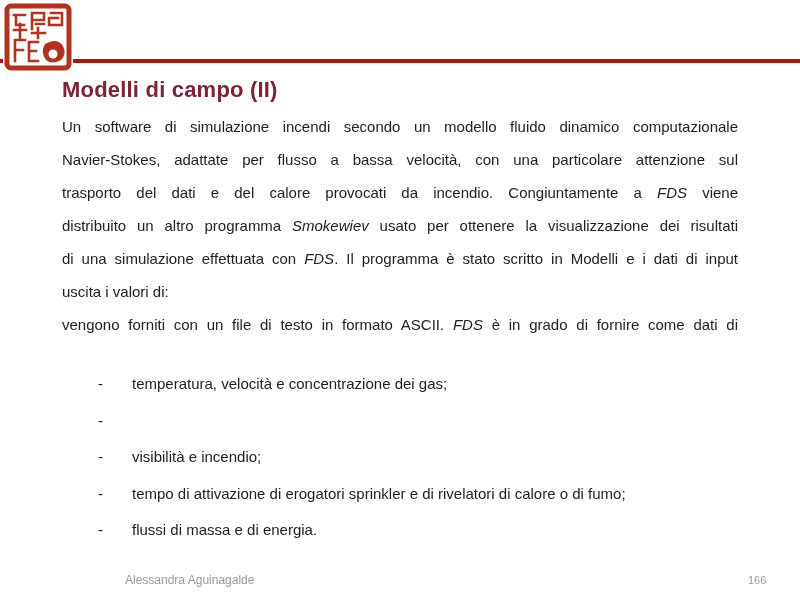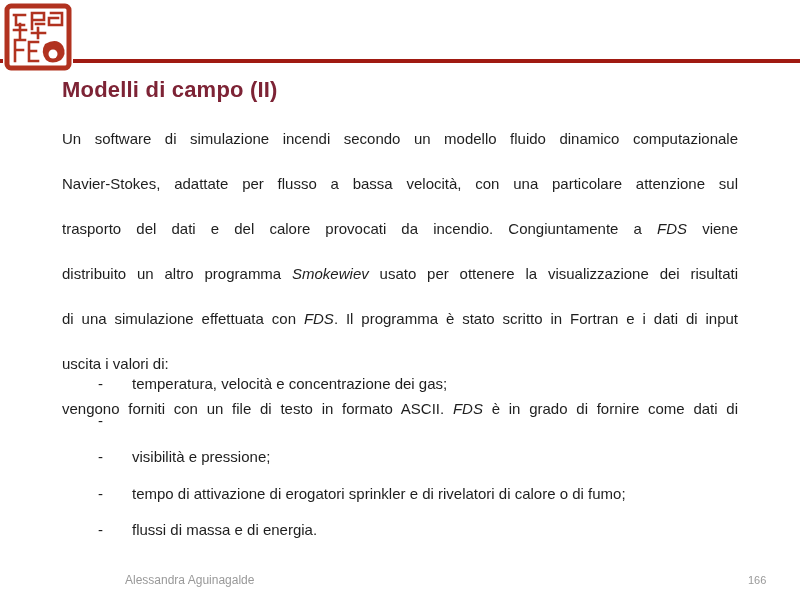--- a/index.html
+++ b/index.html
@@ -29,21 +29,20 @@
   }
   .body-text{
     position:absolute;left:62px;top:110px;width:676px;
     font-size:15px;color:var(--body-text,#1e1e1e);
   }
   .pline{
     height:33px;line-height:33px;
     text-align:justify;
     text-align-last:justify;
     white-space:nowrap;
-    margin-top:12px;
   }
   .pline.last{text-align-last:left;}
   .pline .n{font-style:normal;}
   .pline .i{font-style:italic;}
   .pline .bi{font-style:italic;font-weight:bold;}
   .bullets{
     position:absolute;left:98px;top:366px;width:640px;
     font-size:15px;color:var(--body-text,#1e1e1e);
     list-style:none;margin:0;padding:0;
   }
@@ -86,36 +85,36 @@
     </svg>
   </div>
 
   <div class="title">Modelli di campo (II)</div>
 
   <div class="body-text" id="paragraph">
       <div class="pline"><span class="n">Un software di simulazione incendi secondo un modello fluido dinamico computazionale</span></div>
       <div class="pline"><span class="n">Navier-Stokes, adattate per flusso a bassa velocità, con una particolare attenzione sul</span></div>
       <div class="pline"><span class="n">trasporto del dati e del calore provocati da incendio. Congiuntamente a </span><span class="i">FDS</span><span class="n"> viene</span></div>
       <div class="pline"><span class="n">distribuito un altro programma </span><span class="i">Smokewiev</span><span class="n"> usato per ottenere la visualizzazione dei risultati</span></div>
-      <div class="pline"><span class="n">di una simulazione effettuata con </span><span class="i">FDS</span><span class="n">. Il programma è stato scritto in Fortran e i dati di input</span></div>
+      <div class="pline"><span class="n">di una simulazione effettuata con </span><span class="i">FDS</span><span class="n">. Il programma è stato scritto in Modelli e i dati di input</span></div>
       <div class="pline last"><span class="n">uscita i valori di:</span></div>
       <div class="pline"><span class="n">vengono forniti con un file di testo in formato ASCII. </span><span class="i">FDS</span><span class="n"> è in grado di fornire come dati di</span></div>
     </div>
 
   <ul class="bullets">
     <li>
       <span class="dash">-</span>
       <span>temperatura, velocità e concentrazione dei gas;</span>
     </li>
     <li>
       <span class="dash">-</span>
     </li>
     <li>
       <span class="dash">-</span>
-      <span>visibilità e pressione;</span>
+      <span>visibilità e incendio;</span>
     </li>
     <li>
       <span class="dash">-</span>
       <span>tempo di attivazione di erogatori sprinkler e di rivelatori di calore o di fumo;</span>
     </li>
     <li>
       <span class="dash">-</span>
       <span>flussi di massa e di energia.</span>
     </li>
   </ul>

